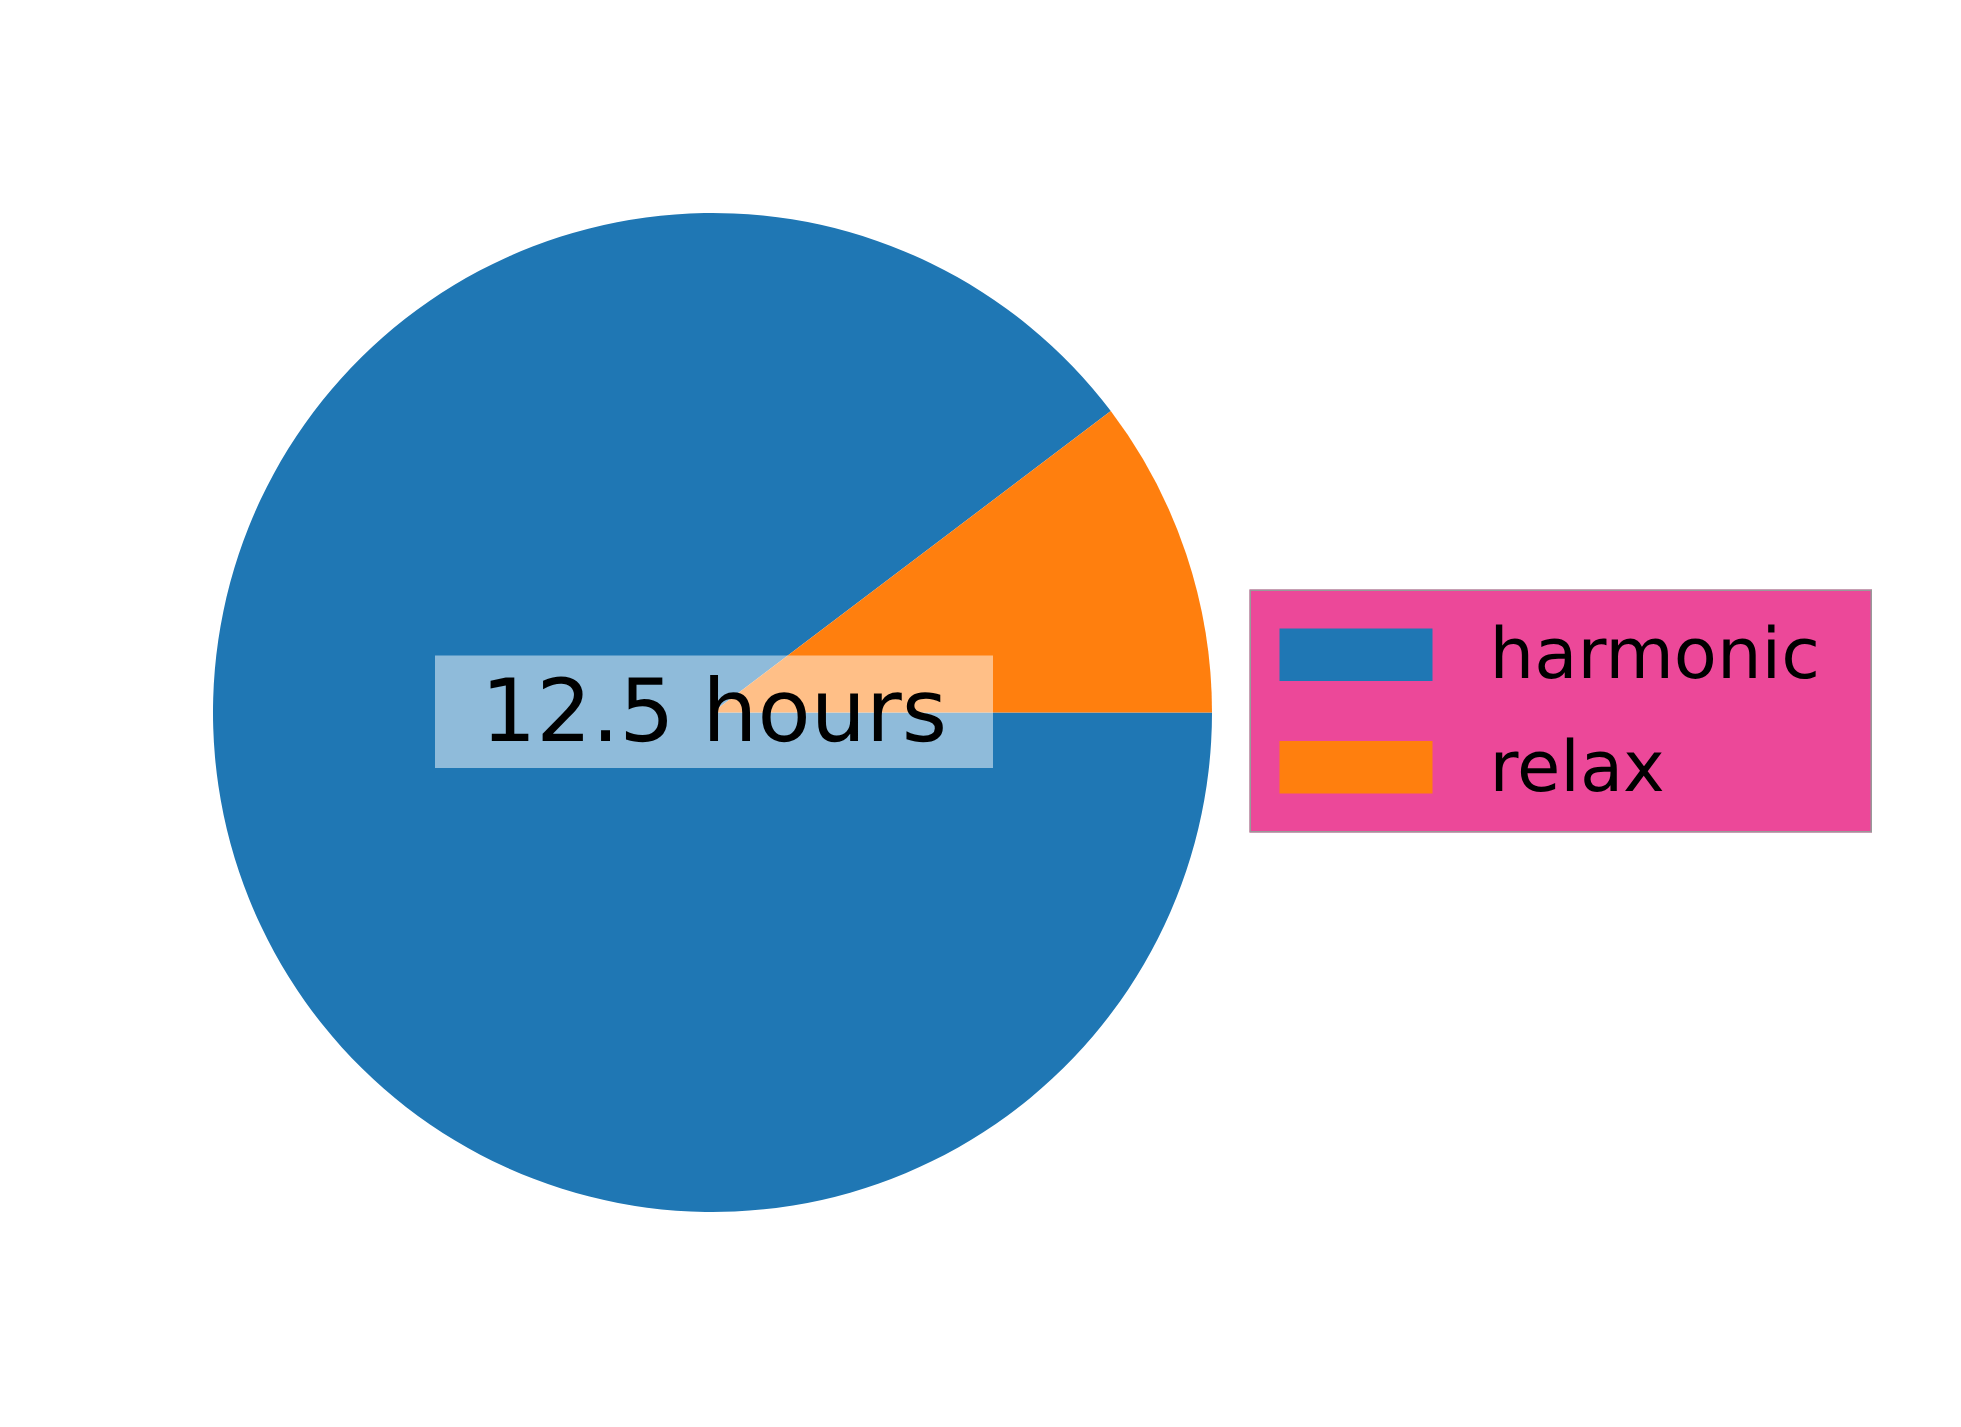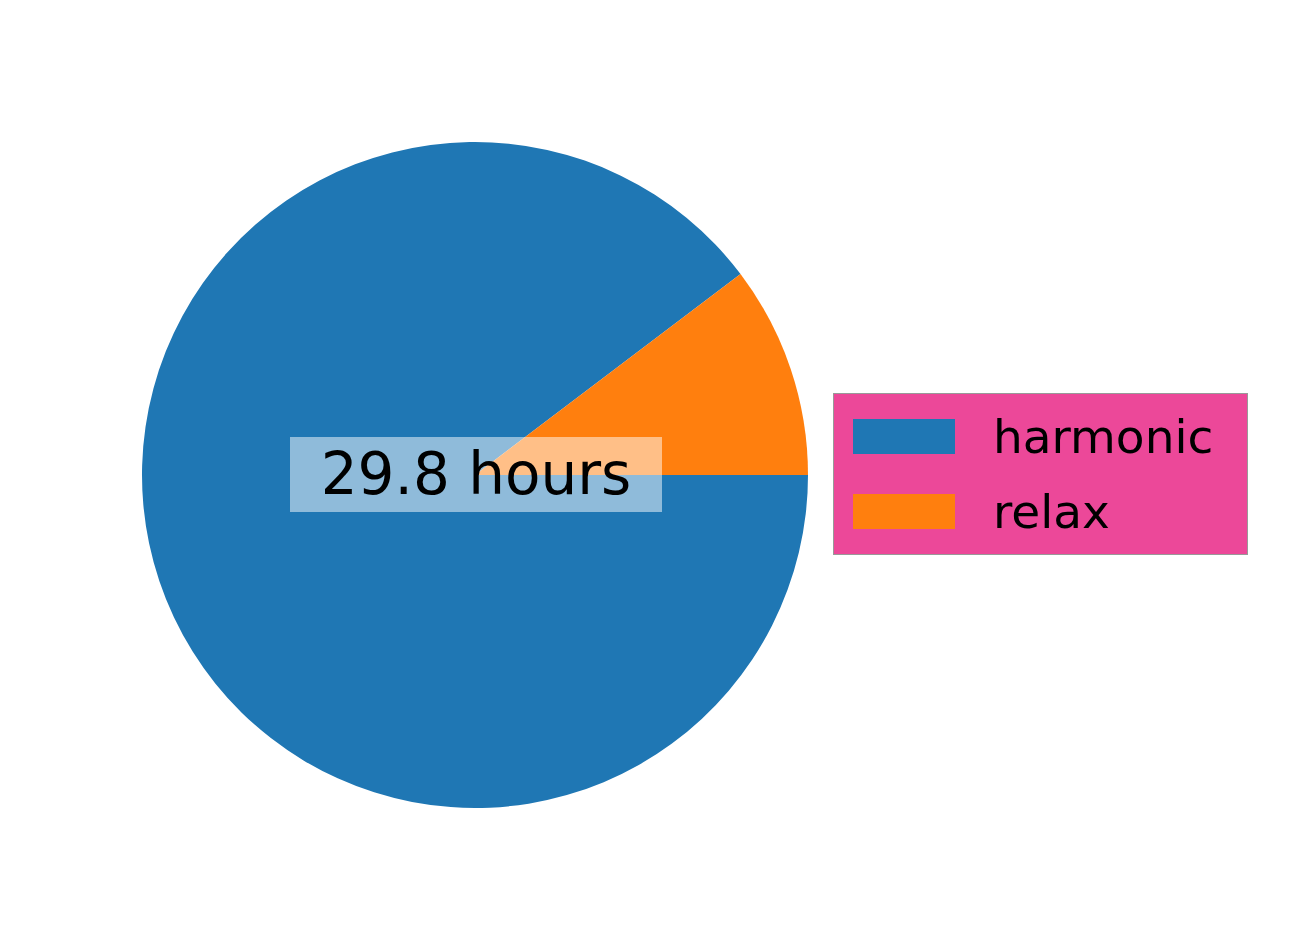--- a/index.html
+++ b/index.html
@@ -103,21 +103,21 @@
 <div id="figure">
 
   <svg id="pie-svg" viewBox="0 0 1307 951" xmlns="http://www.w3.org/2000/svg">
 
     <path id="wedge-harmonic" d="M 475 475 L 808.00 475.00 A 333 333 0 1 1 740.52 274.03 Z" fill="#1f77b4" stroke="none"></path>
 
     <path id="wedge-relax" d="M 475 475 L 740.52 274.03 A 333 333 0 0 1 808.00 475.00 Z" fill="#ff7f0e" stroke="none"></path>
   </svg>
 
   <div id="center-label-box"></div>
-  <div id="center-label-text">29.8 hours</div>
+  <div id="center-label-text">12.5 hours</div>
 
   <div id="legend">
     <div class="legend-row row-0">
       <div class="legend-swatch" style="background:#1f77b4;"></div>
       <div class="legend-label">harmonic</div>
     </div>
     <div class="legend-row row-1">
       <div class="legend-swatch" style="background:#ff7f0e;"></div>
       <div class="legend-label">relax</div>
     </div>

